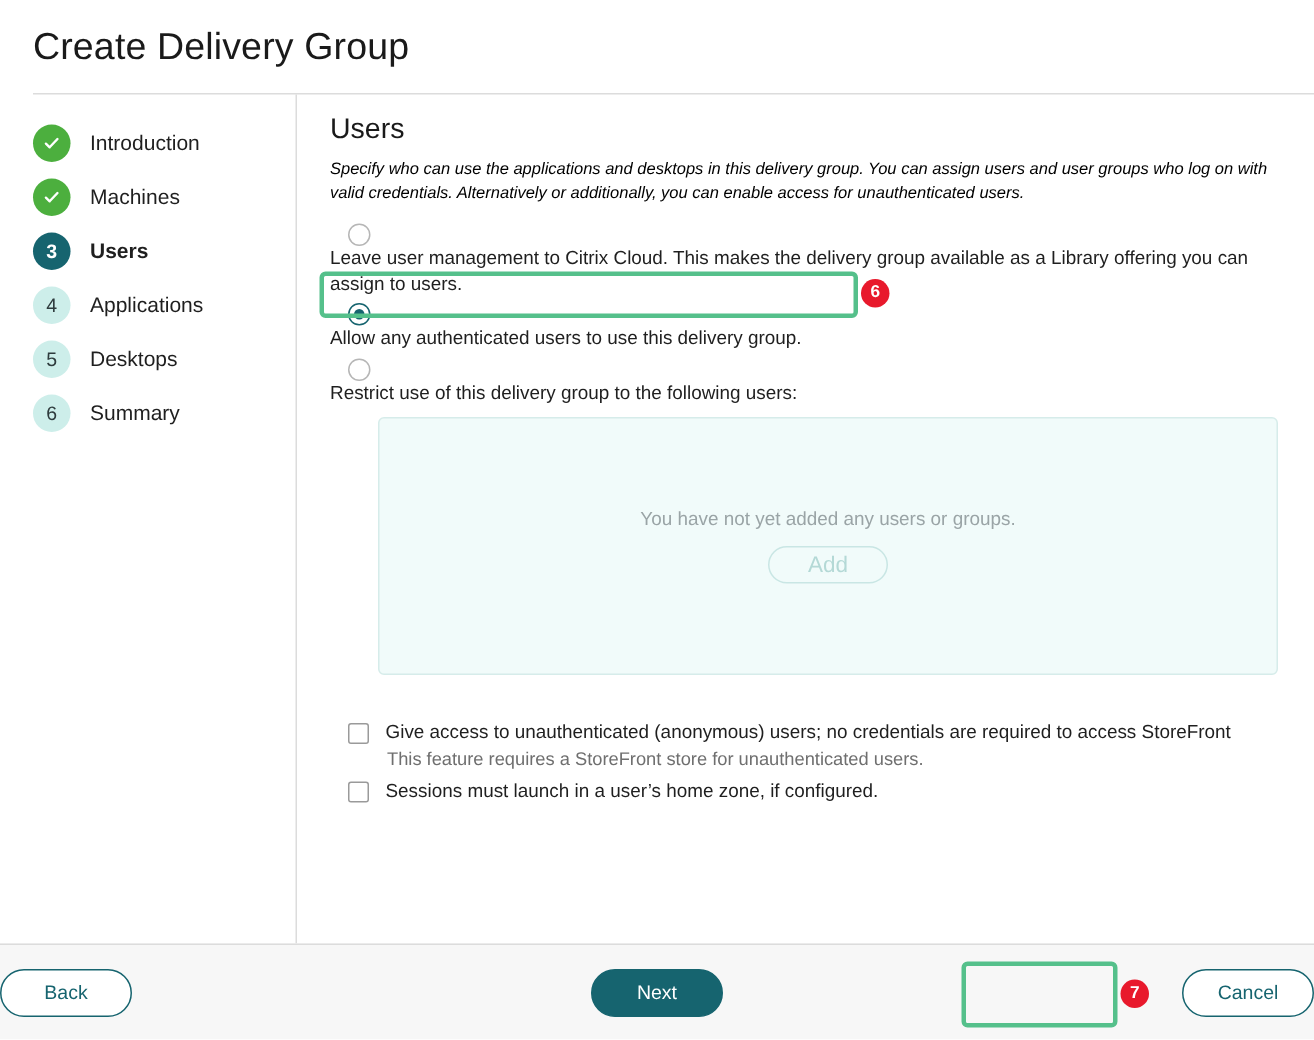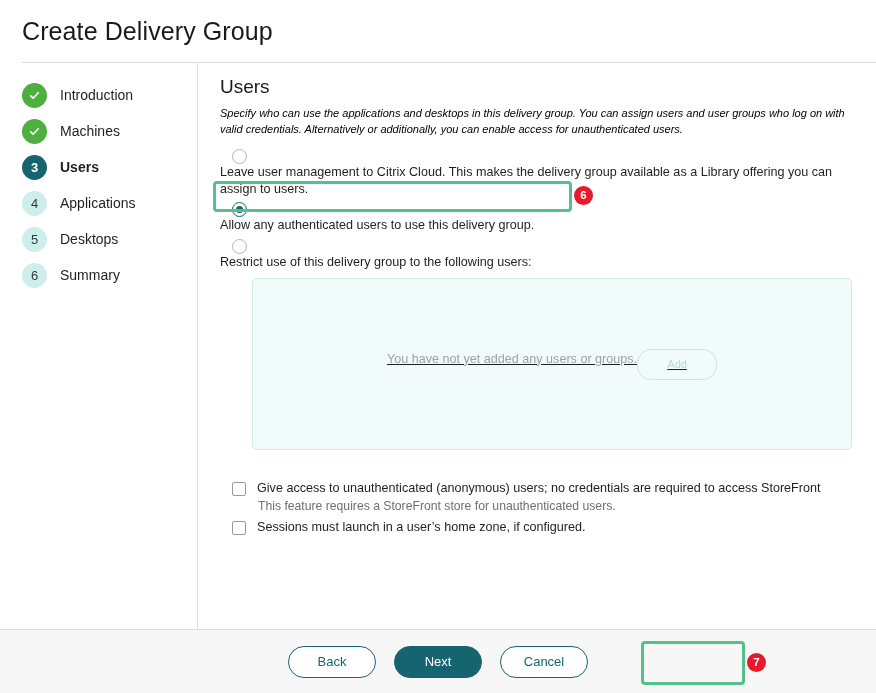--- a/index.html
+++ b/index.html
@@ -175,39 +175,38 @@
 
   
   .users-box {
     margin: 6px 0 0 32px;
     width: 600px;
     height: 172px;
     background: #f1fbfa;
     border: 1px solid #d6ecea;
     border-radius: 4px;
     display: flex;
-    flex-direction: row;
+    flex-direction: column;
     align-items: center;
     justify-content: center;
-    text-decoration: underline;
   }
   .users-empty-text {
     font-size: 12.6px;
     color: #9aa4a6;
     margin-bottom: 11px;
   }
   .add-btn {
     min-width: 80px;
-    height: 31px;
+    height: 25px;
     padding: 0 22px;
     border-radius: 14px;
     border: 1.4px solid #c9e6e4;
     background: transparent;
     color: #b4d9d6;
-    font-size: 11px;
+    font-size: 15px;
     font-family: "Liberation Sans", sans-serif;
     cursor: default;
   }
 
   
   .checks { margin-top: 24px; }
   .check-row {
     display: flex;
     align-items: flex-end;
     min-height: 22px;
@@ -234,21 +233,21 @@
 
   
   .footer {
     position: absolute;
     left: 0; right: 0; bottom: 0;
     height: 64px;
     background: #f7f7f7;
     border-top: 1px solid #dcdcdc;
     display: flex;
     align-items: center;
-    justify-content: center;
+    justify-content: space-between;
     gap: 18px;
   }
   .btn {
     height: 32px;
     min-width: 88px;
     border-radius: 18px;
     font-size: 13px;
     font-family: "Liberation Sans", sans-serif;
     font-weight: 400;
     cursor: pointer;

